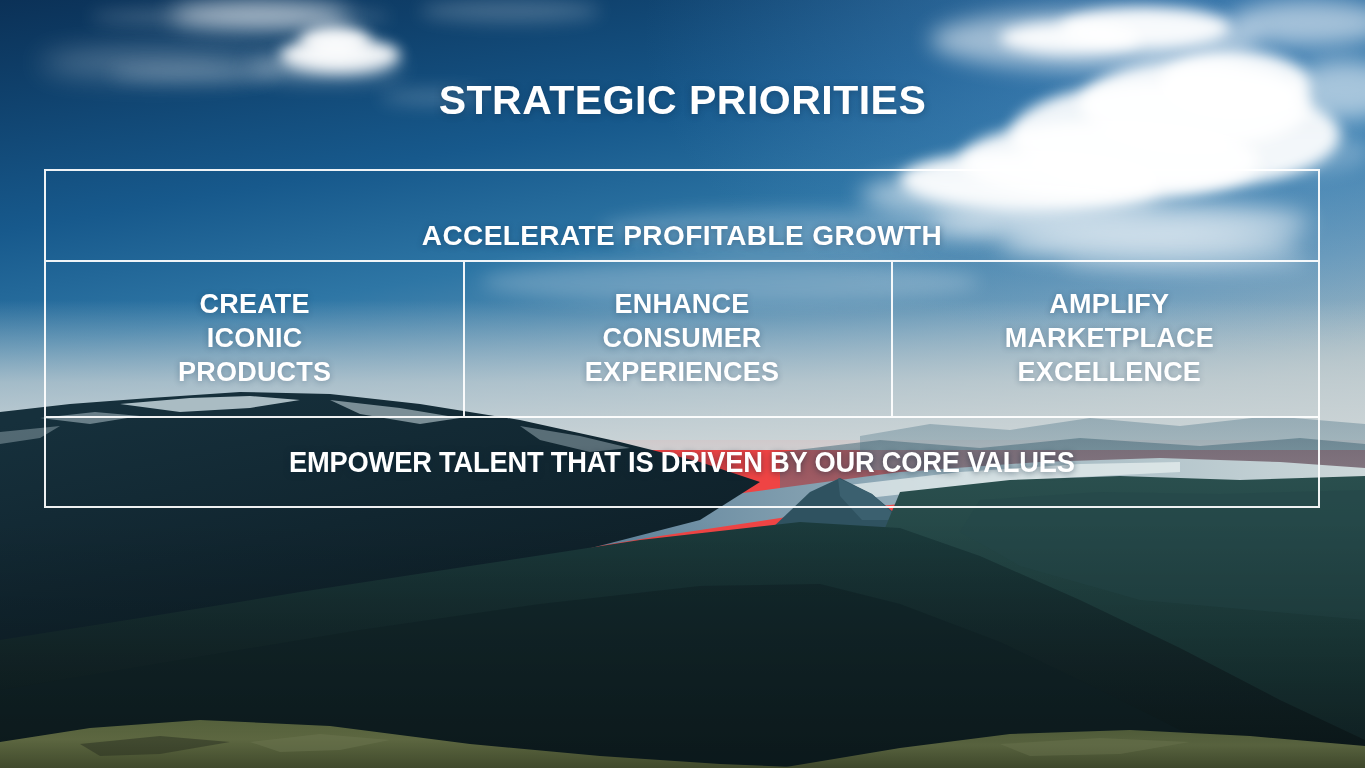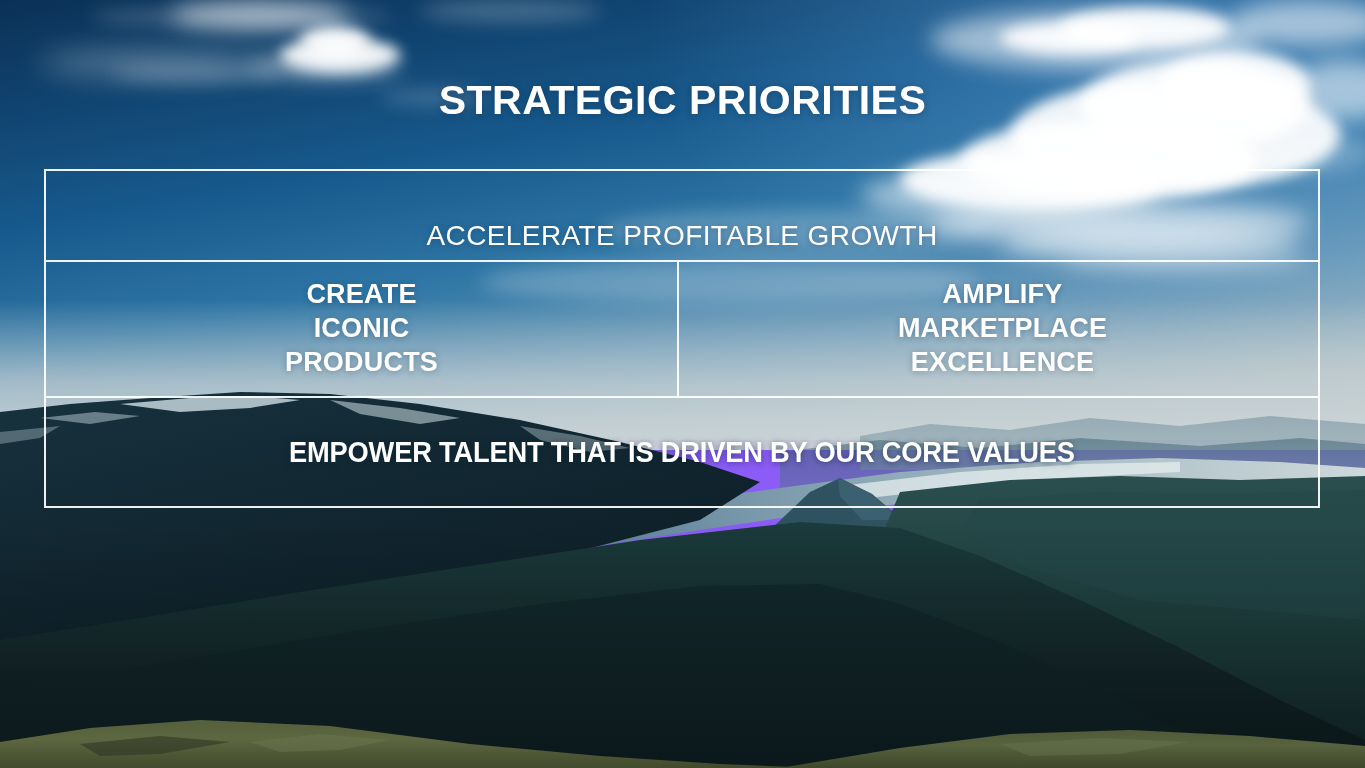--- a/index.html
+++ b/index.html
@@ -10,21 +10,21 @@
   }
   body {
     font-family: "Liberation Sans", sans-serif;
   }
 
   #slide {
     position: relative;
     width: 1365px;
     height: 768px;
     overflow: hidden;
-    background: #8b5cf6;
+    background: #ef4444;
     user-select: none;
   }
 
   
   .photo {
     position: absolute;
     inset: 0;
     overflow: hidden;
   }
 
@@ -90,21 +90,21 @@
   .band-top {
     height: 89px;
     border-bottom: 2px solid rgba(255,255,255,0.93);
     display: flex;
     align-items: center;
     justify-content: center;
   }
   .band-top .band-text {
     color: #ffffff;
     font-size: 28px;
-    font-weight: normal;
+    font-weight: bold;
     letter-spacing: 0.4px;
     text-shadow: 0 1px 6px rgba(12,45,75,0.38);
     margin-top: 40px;
   }
   .pillars {
     flex: 1;
     display: flex;
     border-bottom: 2px solid rgba(255,255,255,0.93);
     gap: 8px;
   }
@@ -121,21 +121,21 @@
     color: #ffffff;
     font-size: 27px;
     font-weight: bold;
     line-height: 1.25;
     text-align: center;
     letter-spacing: 0.2px;
     text-shadow: 0 1px 6px rgba(12,45,75,0.32);
     white-space: pre-line;
   }
   .band-bottom {
-    height: 108px;
+    height: 88px;
     display: flex;
     align-items: center;
     justify-content: center;
   }
   .band-bottom .band-text {
     color: #ffffff;
     font-size: 29px;
     font-weight: bold;
     letter-spacing: -0.2px;
     transform: scaleX(0.94);
@@ -272,20 +272,25 @@
       <span class="band-text">ACCELERATE PROFITABLE GROWTH</span>
     </div>
 
     <div class="pillars">
       <div class="pillar">
         <span class="pillar-text">CREATE
 ICONIC
 PRODUCTS</span>
       </div>
       <div class="pillar">
+        <span class="pillar-text">ENHANCE
+CONSUMER
+EXPERIENCES</span>
+      </div>
+      <div class="pillar">
         <span class="pillar-text">AMPLIFY
 MARKETPLACE
 EXCELLENCE</span>
       </div>
     </div>
 
     <div class="band-bottom">
       <span class="band-text">EMPOWER TALENT THAT IS DRIVEN BY OUR CORE VALUES</span>
     </div>
 

